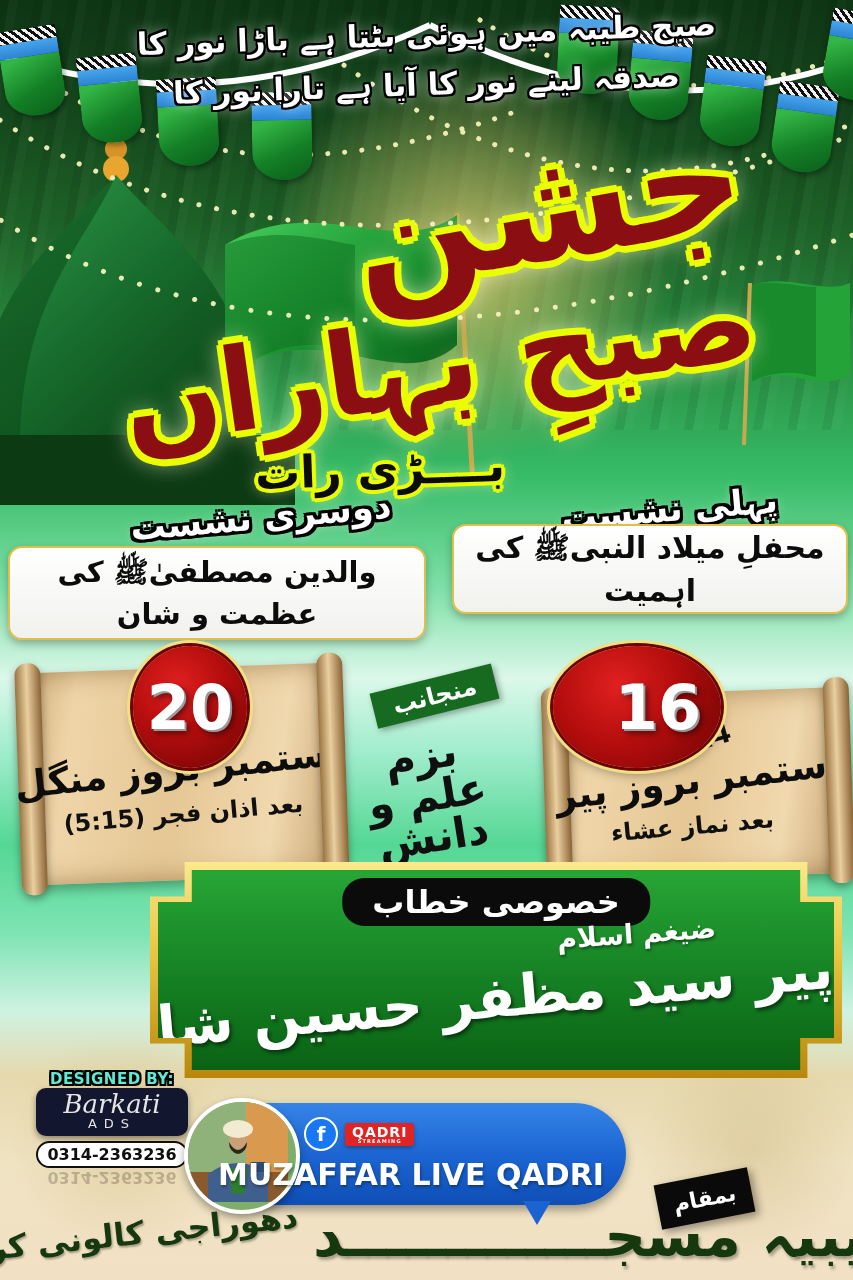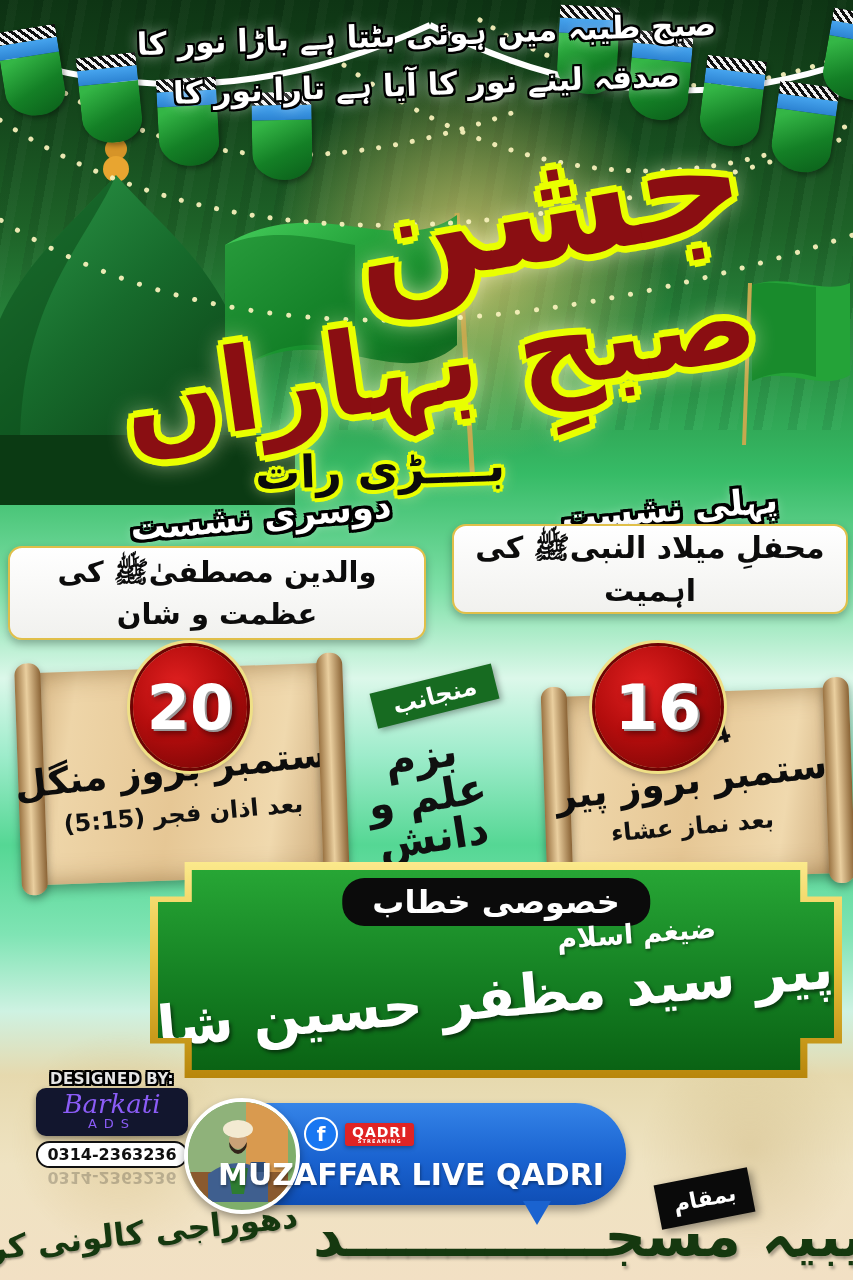--- a/index.html
+++ b/index.html
@@ -59,23 +59,23 @@
   .speech-inner{position:absolute;left:8px;top:8px;right:8px;bottom:8px;
     background:linear-gradient(180deg,#27a635 0%,#158023 55%,#0a6314 100%);
     clip-path:polygon(0 16%,5% 16%,5% 0,95% 0,95% 16%,100% 16%,100% 84%,95% 84%,95% 100%,5% 100%,5% 84%,0 84%);}
   .speech-tag{position:absolute;left:50%;top:8px;transform:translateX(-50%);
     background:#0b0b0b;color:#fff;font-weight:800;border-radius:22px;padding:5px 30px;white-space:nowrap;}
   .speech-honorific{position:absolute;color:#fff;font-weight:800;transform:rotate(-4deg);
     text-shadow:1px 2px 3px rgba(0,0,0,.45);}
   .speech-name{position:absolute;width:100%;text-align:center;color:#fff;font-weight:800;
     transform:rotate(-5deg);text-shadow:2px 3px 4px rgba(0,0,0,.5);white-space:nowrap;}
   
-  .designer-heading{color:#e5e5e5;font-weight:800;letter-spacing:.5px;
+  .designer-heading{color:#5eead4;font-weight:800;letter-spacing:.5px;
     text-shadow:-2px -2px 0 #000,2px -2px 0 #000,-2px 2px 0 #000,2px 2px 0 #000,0 2px 0 #000,0 -2px 0 #000,2px 0 0 #000,-2px 0 0 #000;}
-  .designer-box{background:#12162e;border-radius:10px;color:#8b5cf6;text-align:center;
+  .designer-box{background:#12162e;border-radius:10px;color:#e5e5e5;text-align:center;
     padding:3px 8px 5px;box-shadow:0 3px 6px rgba(0,0,0,.4);}
   .designer-brand{font-family:"DejaVu Serif",serif;font-style:italic;font-size:26px;line-height:1.05;}
   .designer-sub{font-size:13px;letter-spacing:7px;margin-top:-2px;}
   .designer-phone{background:#fff;border:2px solid #101010;border-radius:14px;color:#101010;
     font-weight:800;text-align:center;padding:2px 6px;margin-top:5px;}
   .phone-reflection{opacity:.22;transform:scaleY(-1);color:#101010;font-weight:800;text-align:center;}
   
   .live-banner{position:absolute;left:196px;top:1103px;width:430px;height:102px;border-radius:52px;
     background:linear-gradient(180deg,#3584e8 0%,#1a63d0 55%,#0f4eb5 100%);
     box-shadow:0 5px 10px rgba(0,0,0,.35);}
@@ -195,21 +195,21 @@
   <div class="session-label urdu" style="left:130px;top:497px;font-size:35px;transform:rotate(-5deg);">دوسری نشست</div>
   <div class="session-box urdu" style="left:8px;top:546px;width:414px;height:90px;font-size:29px;">والدین مصطفیٰﷺ کی عظمت و شان</div>
 
   <div class="scroll" style="left:552px;top:692px;width:292px;height:186px;transform:rotate(-2deg);">
     <div class="abs urdu" style="left:0;right:14px;top:34px;text-align:center;">
       <span class="scroll-year" style="font-size:27px;transform:rotate(-14deg);margin-left:10px;">2024</span>
       <div class="scroll-day" style="font-size:37px;transform:rotate(-5deg);margin-top:2px;">ستمبر بروز پیر</div>
       <div class="scroll-time" style="font-size:24px;transform:rotate(-3deg);margin-top:10px;">بعد نماز عشاء</div>
     </div>
   </div>
-  <div class="date-badge" style="left:595px;top:646px;width:126px;height:122px;font-size:62px;">16</div>
+  <div class="date-badge" style="left:553px;top:646px;width:126px;height:122px;font-size:62px;padding-left:42px;">16</div>
 
   <div class="scroll" style="left:26px;top:668px;width:312px;height:212px;transform:rotate(-2deg);">
     <div class="abs urdu" style="left:10px;right:10px;top:44px;text-align:center;">
       <span class="scroll-year" style="font-size:28px;transform:rotate(-10deg);margin-left:60px;">2024</span>
       <div class="scroll-day" style="font-size:37px;transform:rotate(-4deg);margin-top:2px;">ستمبر بروز منگل</div>
       <div class="scroll-time" style="font-size:24px;transform:rotate(-3deg);margin-top:10px;">بعد اذان فجر (5:15)</div>
     </div>
   </div>
   <div class="date-badge" style="left:133px;top:646px;width:114px;height:122px;font-size:62px;">20</div>
 

